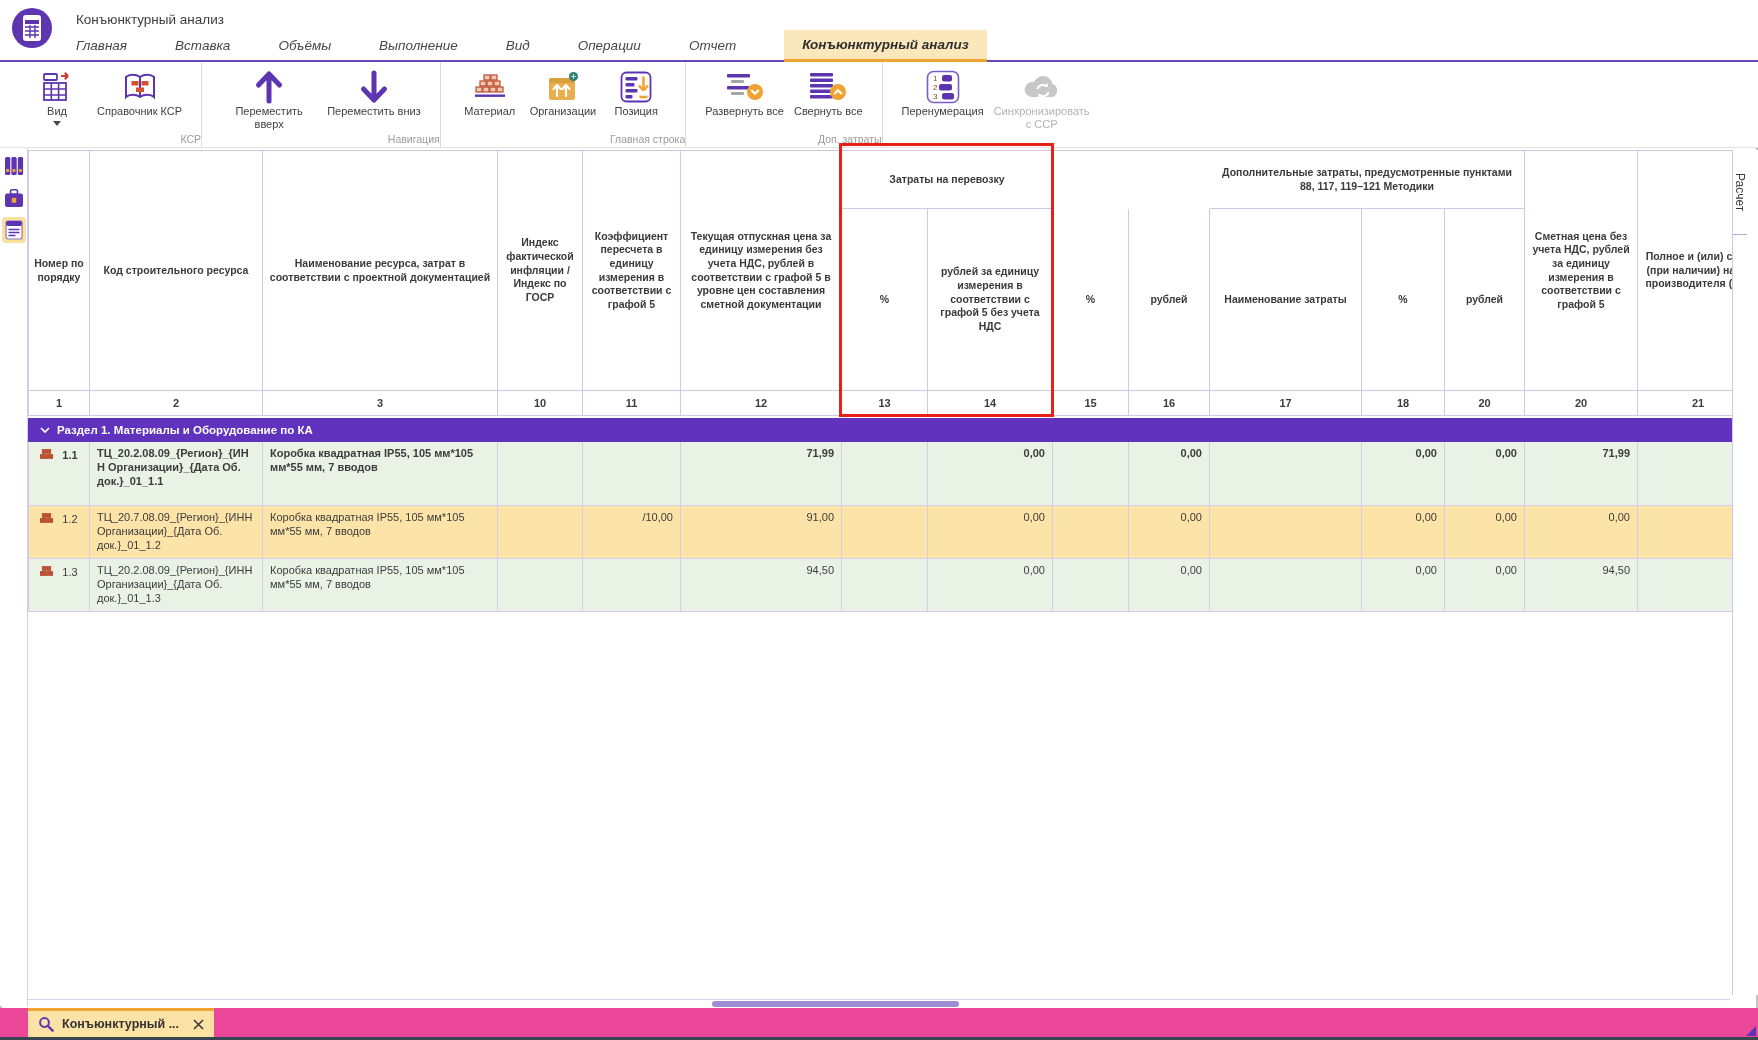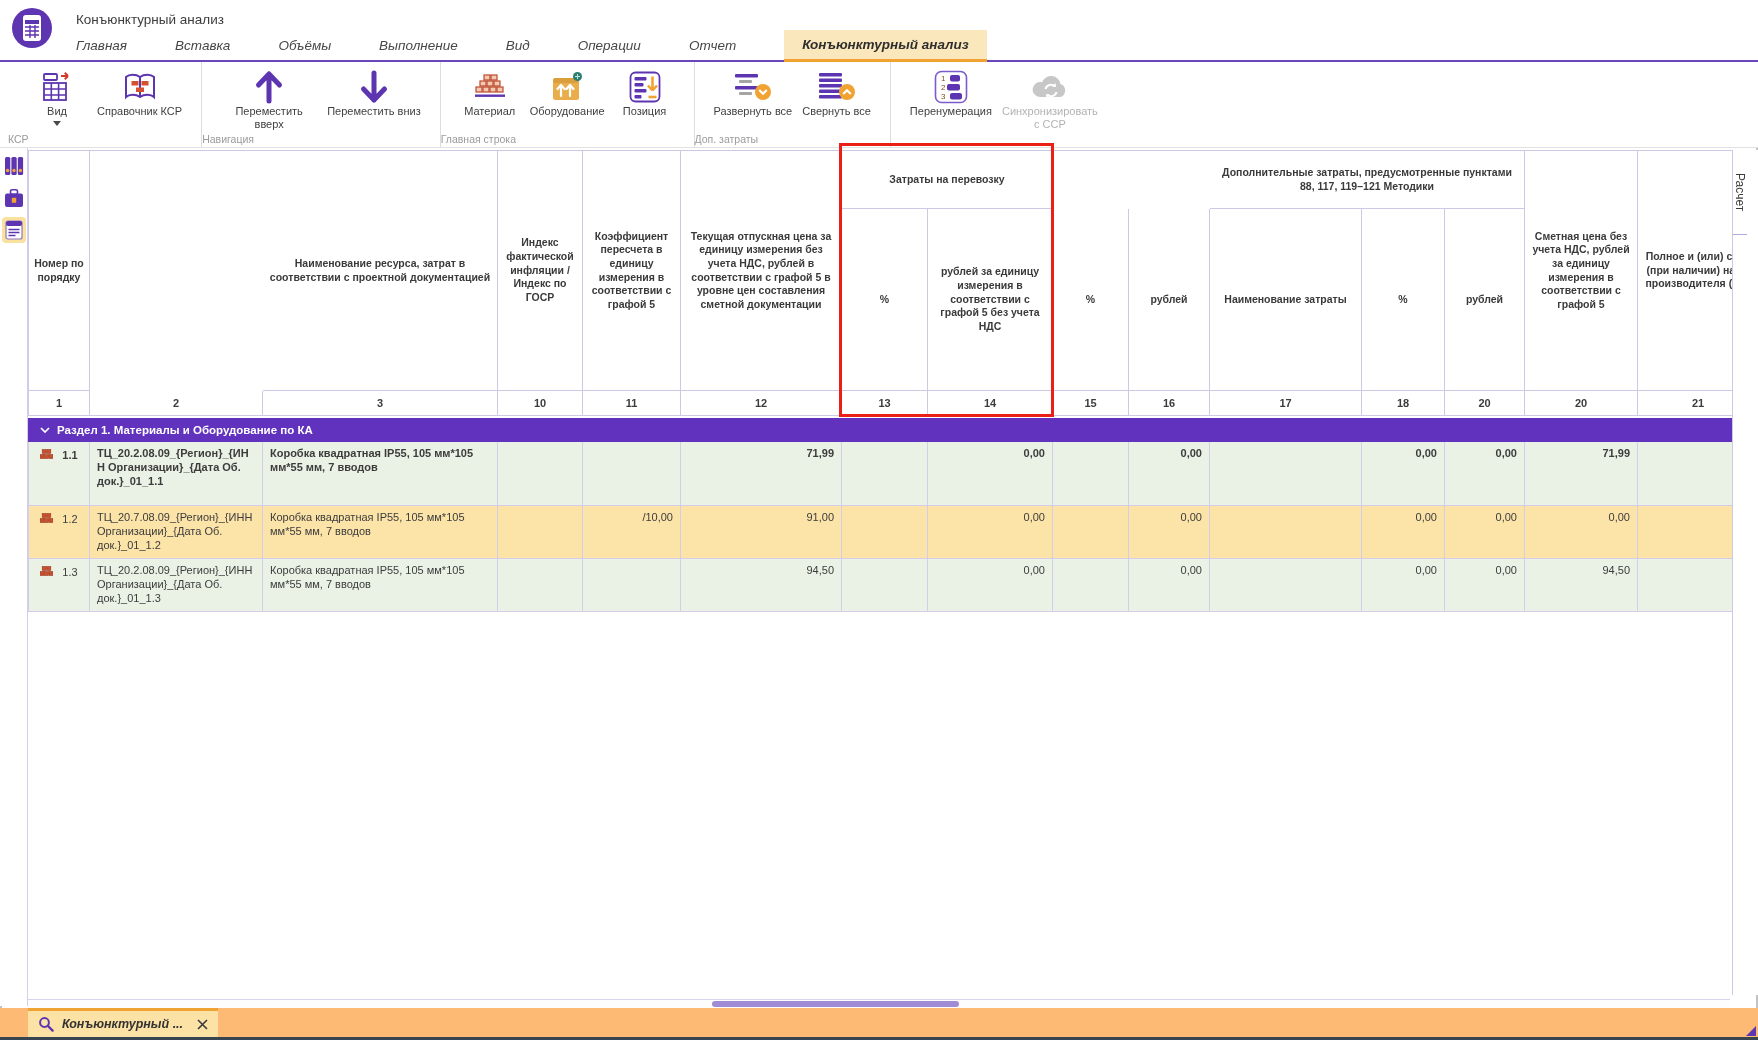--- a/index.html
+++ b/index.html
@@ -12,21 +12,21 @@
   .menuline{position:absolute;left:0;top:60px;width:1758px;height:2px;background:#6a46bb;}
   .menu{position:absolute;left:76px;top:32px;height:30px;display:flex;align-items:flex-end;z-index:2;font-style:italic;}
   .menu-item{font-size:13.5px;color:#474747;padding:0 0 9px 0;margin-right:48px;cursor:pointer;white-space:nowrap;}
   .menu-item.active{background:#fbe7bc;font-weight:bold;color:#2e2e2e;padding:7px 18px 7px 18px;
                     border-bottom:3px solid #f0a232;margin-right:0;}
   
   .toolbar{position:absolute;left:0;top:62px;width:1758px;height:86px;background:#fff;
            border-bottom:1px solid #e2e2e2;display:flex;align-items:stretch;padding-left:8px;box-sizing:border-box;}
   .tgroup{position:relative;display:flex;align-items:flex-start;padding:7px 14px 18px 14px;border-right:1px solid #dcdcdc;}
   .tgroup.last{border-right:none;}
-  .tgroup-label{position:absolute;left:0;right:0;bottom:2px;text-align:left;font-size:10.5px;color:#9b9b9b;}
+  .tgroup-label{position:absolute;left:0;right:0;bottom:2px;text-align:right;font-size:10.5px;color:#9b9b9b;}
   .tbtn{display:flex;flex-direction:column;align-items:center;min-width:60px;margin:0 5px;cursor:pointer;}
   .tbtn .ic{height:36px;display:flex;align-items:center;justify-content:center;}
   .tbtn .lb{font-size:11px;color:#3f3f3f;text-align:center;line-height:1.2;max-width:96px;}
   .tbtn.disabled .lb{color:#b3b3b3;}
   .caret{width:0;height:0;border-left:4px solid transparent;border-right:4px solid transparent;
          border-top:5px solid #4a4a4a;margin-top:3px;}
   
   .leftbar{position:absolute;left:0;top:148px;width:28px;height:858px;background:#fff;
            border-right:1px solid #d5ceea;box-sizing:border-box;}
   .sbtn{width:24px;height:26px;margin:5px auto 6px auto;display:flex;align-items:center;justify-content:center;
@@ -55,21 +55,21 @@
   .td.numc{display:flex;gap:9px;justify-content:center;align-items:flex-start;padding-top:7px;overflow:visible;}
   .td.val{text-align:right;}
   
   .rpanel{position:absolute;left:1732px;top:150px;width:26px;height:845px;background:#fff;border-left:1px solid #cfc7e6;box-sizing:border-box;}
   .rtab{height:84px;border-bottom:1px solid #b5a6dd;display:flex;align-items:center;justify-content:center;
         writing-mode:vertical-rl;font-size:12px;color:#3b3b3b;cursor:pointer;}
   
   .hscroll{position:absolute;left:28px;top:999px;width:1702px;height:8px;background:#fdfdfe;
            border-top:1px solid #d8d2ec;border-bottom:1px solid #d8d2ec;box-sizing:content-box;cursor:pointer;}
   .hthumb{position:absolute;left:684px;top:1px;width:247px;height:6px;background:#a08bd5;border-radius:3px;cursor:grab;}
-  .tabbar{position:absolute;left:0;top:1008px;width:1758px;height:29px;background:#fdba74;font-style:italic;}
+  .tabbar{position:absolute;left:0;top:1008px;width:1758px;height:29px;background:#ec4899;}
   .doc-tab{position:absolute;left:28px;top:0;height:29px;min-width:175px;background:#fce2a4;border-top:3px solid #f0a232;
            display:flex;align-items:center;gap:8px;padding:0 10px;box-sizing:border-box;cursor:pointer;}
   .doc-tab .lb{font-size:12.5px;font-weight:bold;color:#333;white-space:nowrap;}
   .bottom-line{position:absolute;left:0;top:1037px;width:1758px;height:3px;background:#36454f;}
   .grip{position:absolute;right:2px;top:1026px;width:0;height:0;border-left:10px solid transparent;border-bottom:10px solid #5e35b1;}
   svg{display:block;}
 </style>
 </head>
 <body>
 
@@ -171,21 +171,21 @@
       <div class="tbtn">
         <span class="ic">
           <svg width="36" height="32" viewBox="0 0 36 32">
             <rect x="4" y="7" width="26" height="22" rx="2.5" fill="#e9ae4b"></rect>
             <rect x="4" y="7" width="26" height="5" rx="2.5" fill="#d99f3c"></rect>
             <path d="M12 25V14m0 0l-3.5 4M12 14l3.5 4M21 25V14m0 0l-3.5 4M21 14l3.5 4" stroke="#fff" stroke-width="2.2" fill="none" stroke-linecap="round"></path>
             <circle cx="28.5" cy="5.5" r="4.5" fill="#2f7d72"></circle>
             <path d="M26 5.5h5M28.5 3v5" stroke="#bfe3de" stroke-width="1"></path>
           </svg>
         </span>
-        <span class="lb">Оборудование</span>
+        <span class="lb">Организации</span>
       </div>
       <div class="tbtn">
         <span class="ic">
           <svg width="32" height="32" viewBox="0 0 32 32">
             <rect x="1.5" y="1.5" width="29" height="29" rx="5" fill="#fff" stroke="#5e35b1" stroke-width="1.8"></rect>
             <g fill="#5e35b1">
               <rect x="5.5" y="6" width="12" height="3.6" rx="1"></rect>
               <rect x="5.5" y="12" width="9" height="3.6" rx="1"></rect>
               <rect x="5.5" y="18" width="12" height="3.6" rx="1"></rect>
               <rect x="5.5" y="24" width="7" height="3.6" rx="1"></rect>
@@ -294,20 +294,21 @@
           <rect x="1" y="1" width="16" height="5" rx="2" fill="#5e35b1"></rect>
           <path d="M3.5 9.5h11M3.5 12.5h11M3.5 15.5h7" stroke="#5e35b1" stroke-width="1.4"></path>
         </svg>
       </span>
     </div>
   </div>
 
   <div class="table-area">
     <div class="thead">
       <div class="hc" style="grid-column:1;grid-row:1/3">Номер по порядку</div>
+      <div class="hc" style="grid-column:2;grid-row:1/3">Код строительного ресурса</div>
       <div class="hc" style="grid-column:3;grid-row:1/3">Наименование ресурса, затрат в соответствии с проектной документацией</div>
       <div class="hc" style="grid-column:4;grid-row:1/3">Индекс фактической инфляции / Индекс по ГОСР</div>
       <div class="hc" style="grid-column:5;grid-row:1/3">Коэффициент пересчета в единицу измерения в соответствии с графой 5</div>
       <div class="hc" style="grid-column:6;grid-row:1/3">Текущая отпускная цена за единицу измерения без учета НДС, рублей в соответствии с графой 5 в уровне цен составления сметной документации</div>
       <div class="hc" style="grid-column:7/9;grid-row:1">Затраты на перевозку</div>
       <div class="hc" style="grid-column:11/14;grid-row:1">Дополнительные затраты, предусмотренные пунктами 88, 117, 119–121 Методики</div>
       <div class="hc" style="grid-column:7;grid-row:2">%</div>
       <div class="hc" style="grid-column:8;grid-row:2">рублей за единицу измерения в соответствии с графой 5 без учета НДС</div>
       <div class="hc" style="grid-column:9;grid-row:2">%</div>
       <div class="hc" style="grid-column:10;grid-row:2">рублей</div>

